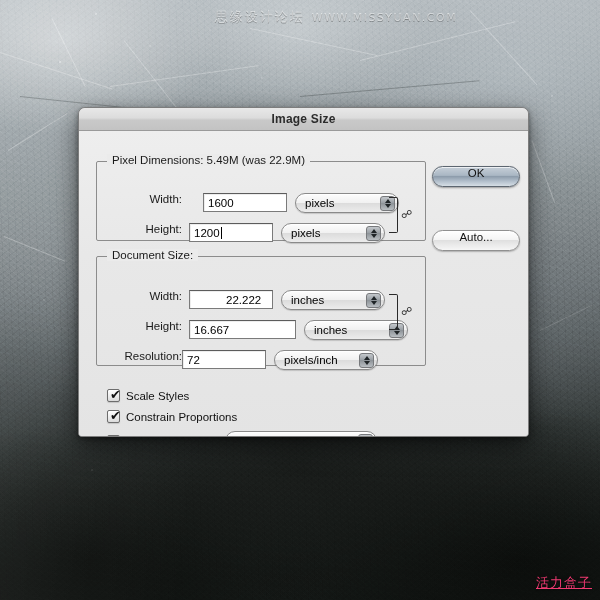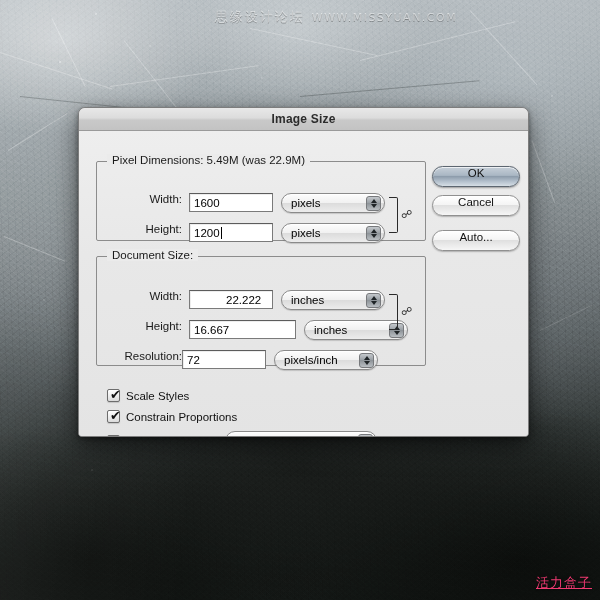--- a/index.html
+++ b/index.html
@@ -296,21 +296,21 @@
   </div>
 
   <div id="dlg-body">
 
     <div class="group" style="left:17px; top:30px; width:330px; height:80px;">
       <span class="group-label">Pixel Dimensions:  5.49M (was 22.9M)</span>
     </div>
 
     <div class="row" style="left:20px; top:62px;">
       <span class="field-label" style="width:83px;">Width:</span>
-      <span class="textinput" style="width:84px; margin-left:7px;">1600</span>
+      <span class="textinput" style="width:84px; margin-left:21px;">1600</span>
       <span class="combo" style="width:104px; margin-left:8px;">
         <span>pixels</span>
         <span class="stepper">
           <i class="tri-up"></i>
             <i class="tri-dn"></i>
         </span>
       </span>
     </div>
 
     <div class="row" style="left:20px; top:92px;">
@@ -401,21 +401,18 @@
         <span>Bicubic</span>
         <span class="stepper">
           
         </span>
       </span>
     </div>
 
     <div class="pushbtn default" style="left:353px; top:35px;">
       <span>OK</span>
     </div>
-    <div class="pushbtn" style="left:353px; top:64px;">
-      <span>Cancel</span>
-    </div>
     <div class="pushbtn" style="left:353px; top:99px;">
       <span>Auto...</span>
     </div>
 
   </div>
 </div>
 
 </body></html>

